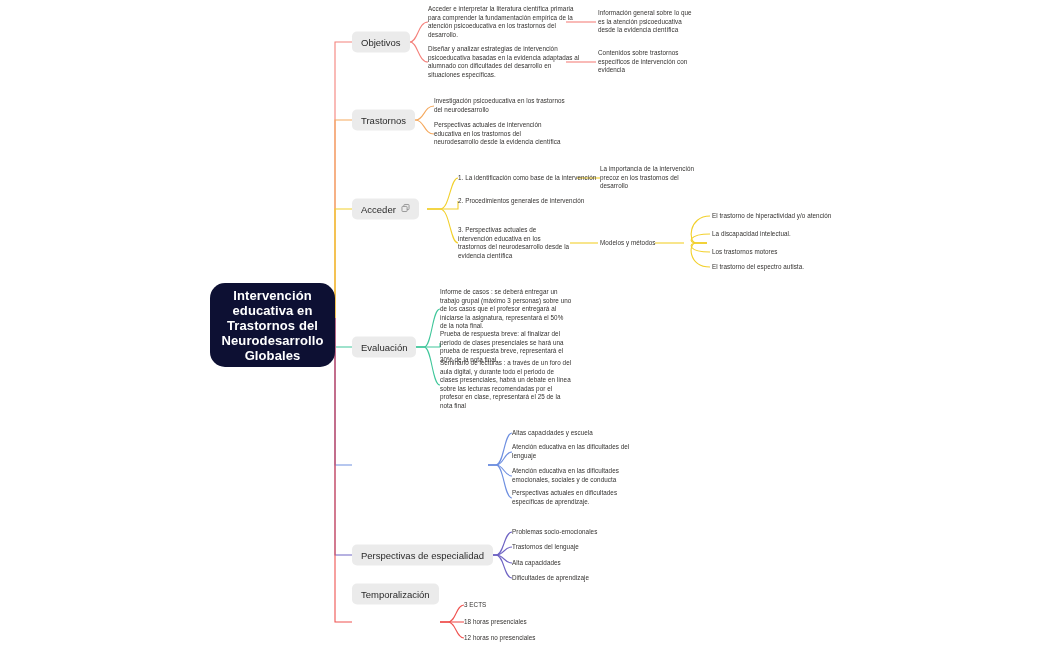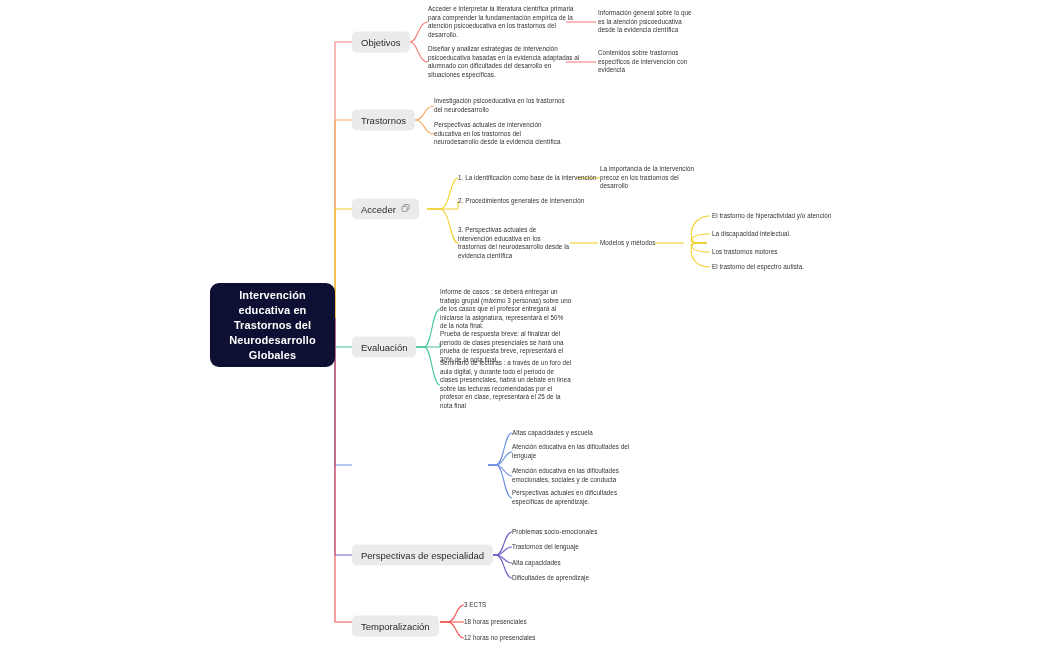--- a/index.html
+++ b/index.html
@@ -23,27 +23,27 @@
     left: 0; top: 0;
     width: 1050px; height: 650px;
     pointer-events: none;
   }
   
   .central {
     position: absolute;
     left: 210px; top: 283px;
     width: 125px; height: 84px;
     background: #0d1033;
-    border-radius: 9px;
+    border-radius: 15px;
     display: flex;
     align-items: center;
     justify-content: center;
     text-align: center;
     color: #ffffff;
-    font-size: 11px;
+    font-size: 13px;
     font-weight: bold;
     line-height: 15px;
     padding: 4px 6px;
     letter-spacing: 0.1px;
   }
   
   .branch {
     position: absolute;
     background: #ebebeb;
     border-radius: 5px;
@@ -181,20 +181,20 @@
   <div class="leaf w120" style="left:512px; top:498px;">Perspectivas actuales en dificultades específicas de aprendizaje.</div>
 
   <div class="branch" style="left:352px; top:555px;">
     <span>Perspectivas de especialidad</span>
   </div>
   <div class="leaf nowrap" style="left:512px; top:532px;">Problemas socio-emocionales</div>
   <div class="leaf nowrap" style="left:512px; top:547px;">Trastornos del lenguaje</div>
   <div class="leaf nowrap" style="left:512px; top:563px;">Alta capacidades</div>
   <div class="leaf nowrap" style="left:512px; top:578px;">Dificultades de aprendizaje</div>
 
-  <div class="branch" style="left:352px; top:594px;margin-top:32px;">
+  <div class="branch" style="left:352px; top:594px;">
     <span>Temporalización</span>
   </div>
   <div class="leaf nowrap" style="left:464px; top:605px;">3 ECTS</div>
   <div class="leaf nowrap" style="left:464px; top:622px;">18 horas presenciales</div>
   <div class="leaf nowrap" style="left:464px; top:638px;">12 horas no presenciales</div>
 
 </div>
 
 </body></html>

